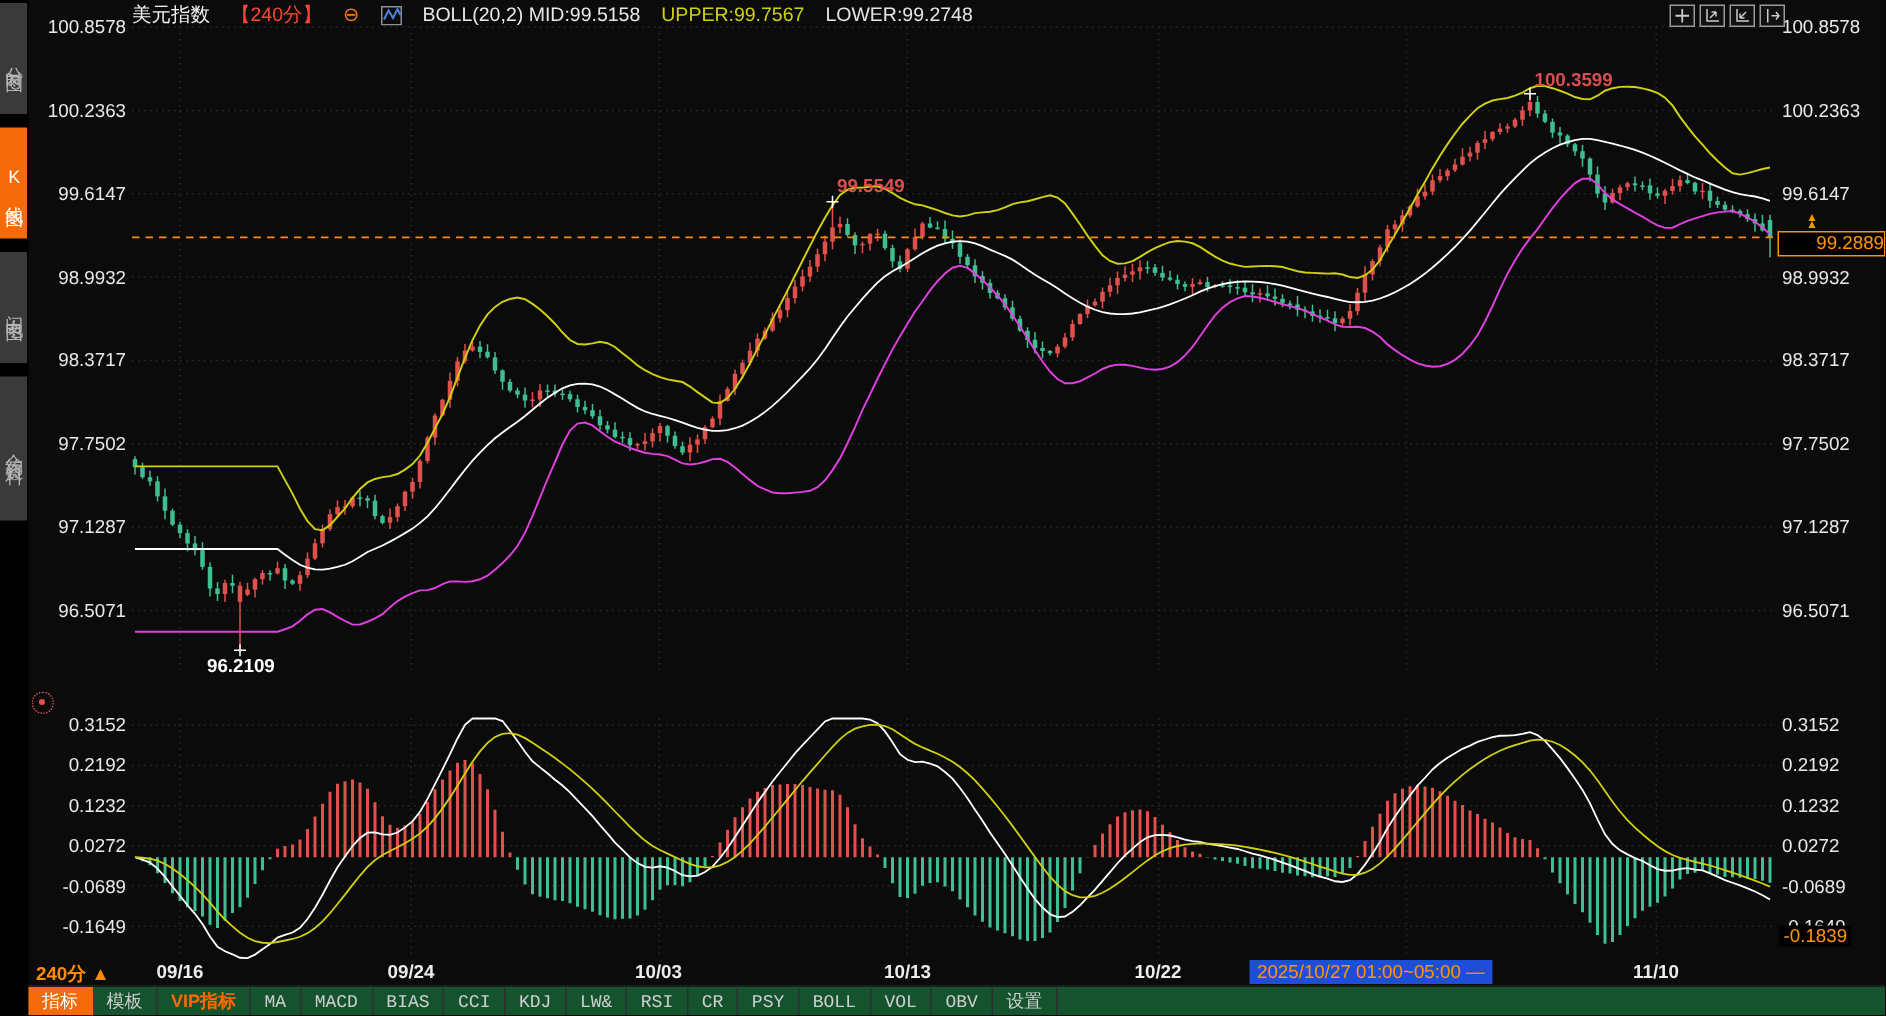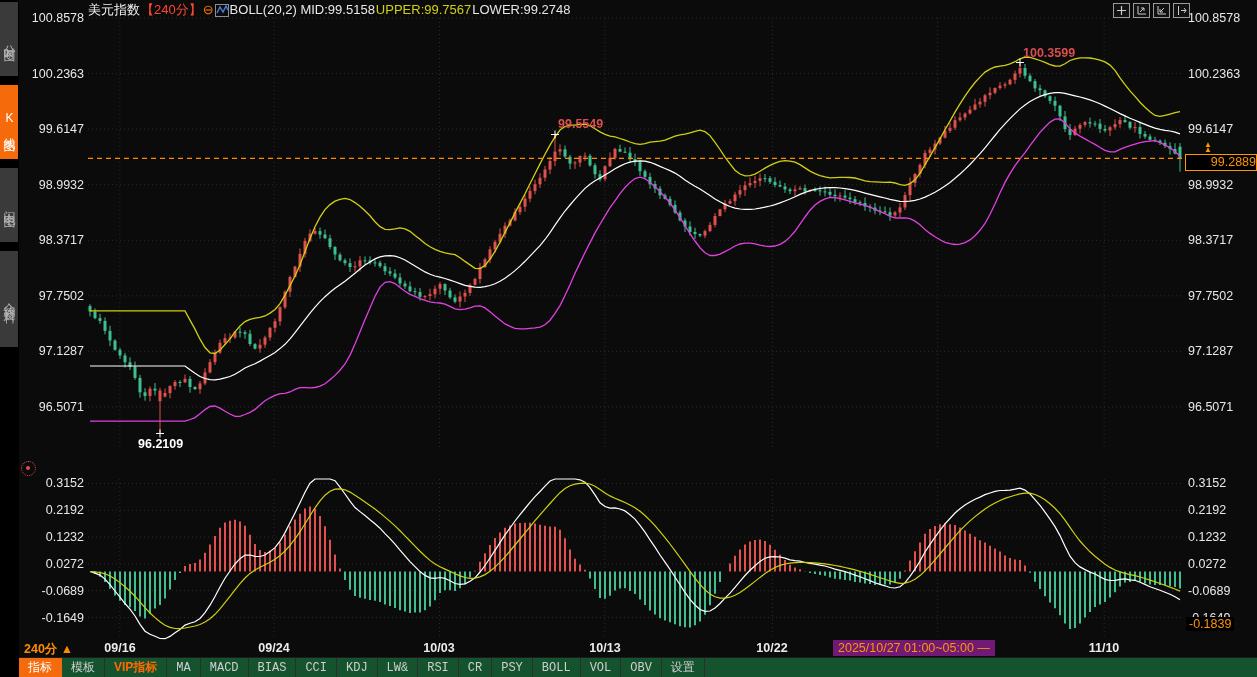--- a/index.html
+++ b/index.html
@@ -6,21 +6,21 @@
   #app{position:relative;width:1257px;height:677px;background:#0b0b0b;overflow:hidden;
        font-family:"Liberation Sans",sans-serif;-webkit-font-smoothing:antialiased;}
   
   #sidebar{position:absolute;left:0;top:0;width:19px;height:677px;background:#000;z-index:8;}
   .side-tab{position:absolute;left:0;width:18px;background:#3a3a3a;color:#b5b5b5;
     writing-mode:vertical-lr;text-orientation:upright;font-size:12px;letter-spacing:3px;
     display:flex;align-items:center;justify-content:center;cursor:pointer;}
   .side-tab.active{background:#f56a0a;color:#fff;}
   
   #topbar{position:absolute;left:88px;top:1px;height:17px;display:flex;align-items:center;
-          gap:1px;font-size:13px;color:#e8e8e8;z-index:6;white-space:nowrap;}
+          gap:14px;font-size:13px;color:#e8e8e8;z-index:6;white-space:nowrap;}
   .t-symbol{color:#f2f2f2;}
   .t-period{color:#ff4633;}
   .t-collapse{color:#ff7a00;font-size:13px;line-height:13px;cursor:pointer;}
   .t-upper{color:#d0d012;}
   .t-lower{color:#e5e5e5;text-align:right;}
   .mini-chart-icon{display:inline-block;width:14px;height:13px;position:relative;top:1px;}
   
   #tr-icons{position:absolute;right:67px;top:3px;display:flex;gap:3px;z-index:6;}
   .tr-btn{width:15px;height:13px;border:1px solid #9a9a9a;background:#111;display:flex;
           align-items:center;justify-content:center;cursor:pointer;}
@@ -42,21 +42,21 @@
   .m-macd{color:#e040e0;}
   #target-icon{position:absolute;left:21px;top:461px;width:13px;height:13px;border:1px dotted #e05050;
     border-radius:50%;z-index:5;}
   #target-icon::after{content:"";position:absolute;left:4px;top:4px;width:4px;height:4px;
     border-radius:50%;background:#e05050;}
   #macd-tag{position:absolute;left:1186px;top:617px;background:#000;color:#ff9500;
     font-size:12.5px;padding:0 3px;z-index:7;}
   
   .x-label{position:absolute;top:641px;width:64px;text-align:center;font-size:12.5px;
     font-weight:700;color:#ececec;z-index:5;}
-  #datetime-box{position:absolute;left:833px;top:640px;background:#701a75;color:#ff9500;
+  #datetime-box{position:absolute;left:833px;top:640px;background:#1d4ed8;color:#ff9500;
     font-size:12.5px;padding:0 5px;line-height:16px;z-index:6;}
   #period-label{position:absolute;left:24px;top:641px;color:#ff8c00;font-size:12.5px;
     font-weight:700;z-index:6;cursor:pointer;}
   
   #watermark{position:absolute;right:3px;bottom:13px;font-size:42px;color:#cfcfcf;
     letter-spacing:1px;z-index:5;font-family:"DejaVu Sans",sans-serif;}
   
   #toolbar{position:absolute;left:19px;right:0;bottom:0;height:19px;background:#14532d;
     border-top:1px solid #1c1c1c;display:flex;align-items:stretch;z-index:9;font-size:12px;}
   .tb-item{display:flex;align-items:center;padding:0 9px;color:#cfcfcf;cursor:pointer;

